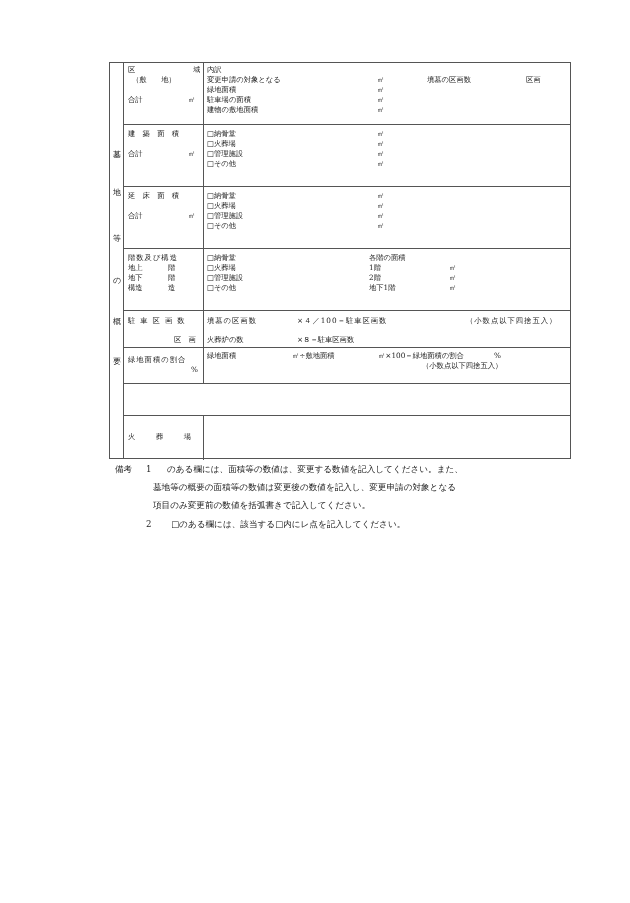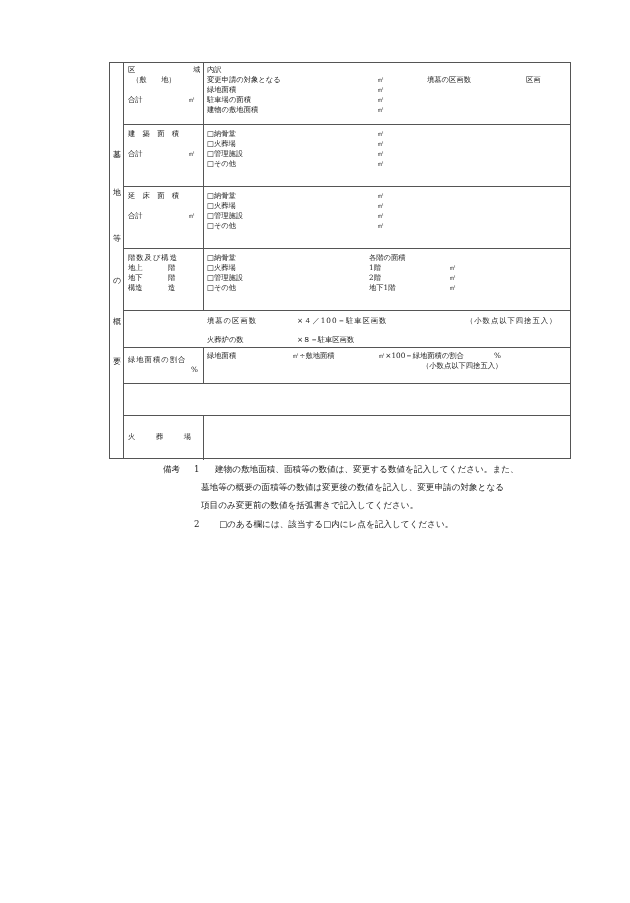--- a/index.html
+++ b/index.html
@@ -11,21 +11,21 @@
           border-right:1px solid #555; box-sizing:border-box; }
   .side span { position:absolute; left:0; width:14px; text-align:center; font-size:8px; }
   .row { position:absolute; left:14px; right:0; border-bottom:1px solid #555; box-sizing:border-box; }
   .row:last-child { border-bottom:none; }
   .lab { position:absolute; left:0; top:0; width:80px; height:100%;
          border-right:1px solid #555; box-sizing:border-box; font-size:7.3px; line-height:9px; }
   .cnt { position:absolute; left:80px; right:0; top:0; height:100%; font-size:7.3px; line-height:9px; }
   .t { position:absolute; white-space:nowrap; }
   .sp { letter-spacing:5px; }
   .notes { position:absolute; left:115px; top:461px; width:460px; font-size:8.6px; line-height:16px; }
-  .notes .t { font-size:8.6px;margin-left:48px; }
+  .notes .t { font-size:8.6px; }
 </style>
 </head>
 <body>
 
 <div class="tbl">
   <div class="side">
     <span style="top:86px">墓</span>
     <span style="top:124px">地</span>
     <span style="top:170px">等</span>
     <span style="top:212px">の</span>
@@ -111,20 +111,24 @@
       <span class="t" style="left:165px;top:14px">1階</span>
       <span class="t" style="left:165px;top:24px">2階</span>
       <span class="t" style="left:165px;top:34px">地下1階</span>
       <span class="t" style="left:245px;top:14px">㎡</span>
       <span class="t" style="left:245px;top:24px">㎡</span>
       <span class="t" style="left:245px;top:34px">㎡</span>
     </div>
   </div>
 
   <div class="row" style="top:248px;height:37px">
+    <div class="lab">
+      <span class="t sp" style="left:4px;top:5px">駐車区画数</span>
+      <span class="t" style="left:50px;top:24px">区　画</span>
+    </div>
     <div class="cnt">
       <span class="t" style="left:3px;top:5px;letter-spacing:1px">墳墓の区画数</span>
       <span class="t" style="left:93px;top:5px;letter-spacing:1px">×４／100＝駐車区画数</span>
       <span class="t" style="left:262px;top:5px;letter-spacing:1px">（小数点以下四捨五入）</span>
       <span class="t" style="left:3px;top:24px">火葬炉の数</span>
       <span class="t" style="left:93px;top:24px">×８＝駐車区画数</span>
     </div>
   </div>
 
   <div class="row" style="top:285px;height:36px">
@@ -147,18 +151,18 @@
   <div class="row" style="top:353px;height:44px">
     <div class="lab">
       <span class="t" style="left:4px;top:16px;letter-spacing:2px">火　　葬　　場</span>
     </div>
   </div>
 </div>
 
 <div class="notes">
   <span class="t" style="left:0;top:0">備考</span>
   <span class="t" style="left:31px;top:0">1</span>
-  <span class="t" style="left:52px;top:0">建物の敷地面積、面積等の数値は、変更する数値を記入してください。また、</span>
+  <span class="t" style="left:52px;top:0">のある欄には、面積等の数値は、変更する数値を記入してください。また、</span>
   <span class="t" style="left:38px;top:18px">墓地等の概要の面積等の数値は変更後の数値を記入し、変更申請の対象となる</span>
   <span class="t" style="left:38px;top:36px">項目のみ変更前の数値を括弧書きで記入してください。</span>
   <span class="t" style="left:31px;top:55px">2</span>
   <span class="t" style="left:56px;top:55px">□のある欄には、該当する□内にレ点を記入してください。</span>
 </div>
 
 </body></html>

